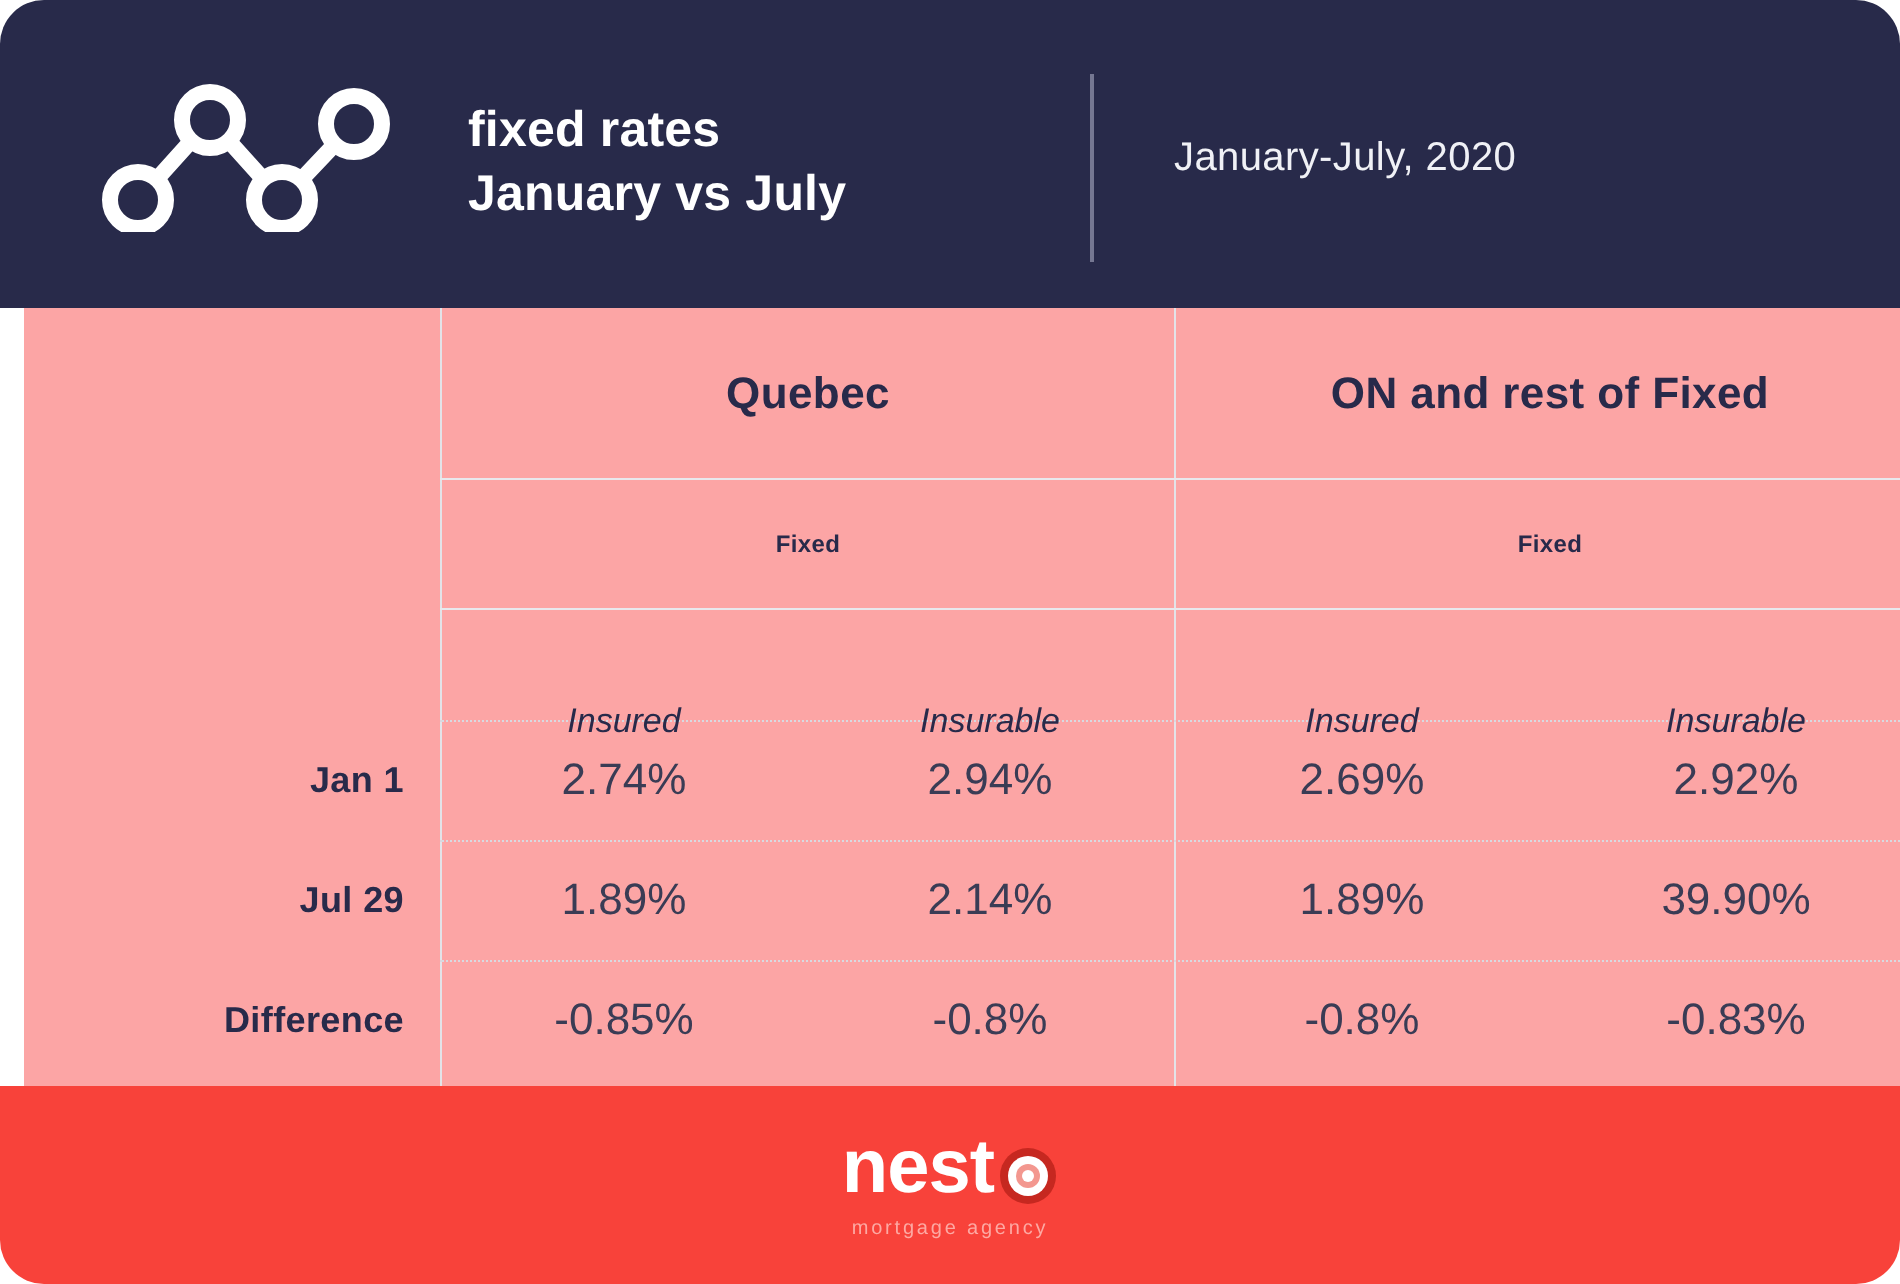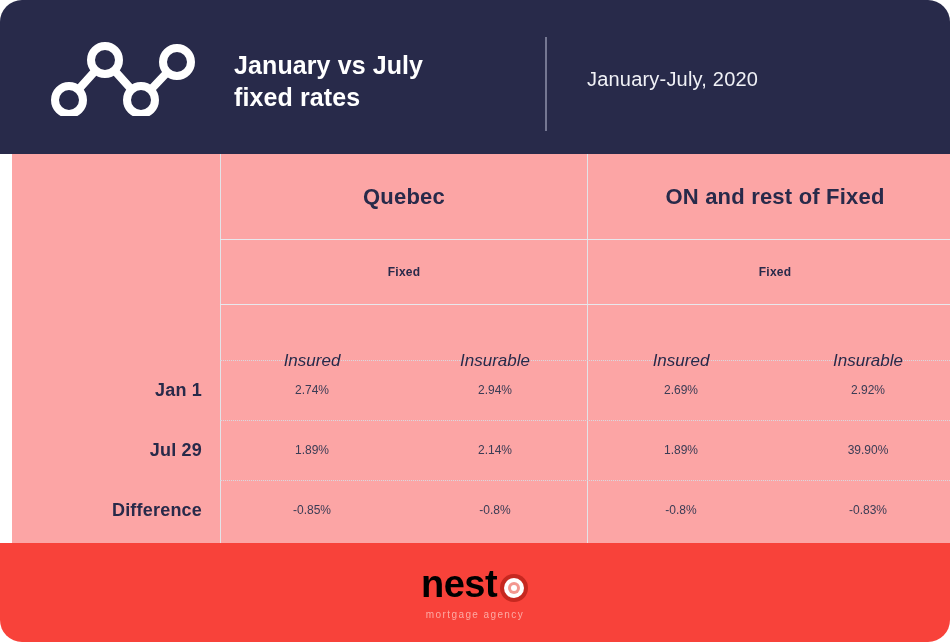--- a/index.html
+++ b/index.html
@@ -189,21 +189,21 @@
   }
 
   .data-cell {
     position: absolute;
     top: 0;
     height: 60px;
     display: flex;
     align-items: center;
     justify-content: center;
     color: #3a3c55;
-    font-size: 12px;
+    font-size: 22px;
     font-weight: normal;
   }
 
   
   #footer {
     position: absolute;
     left: 0;
     top: 543px;
     width: 950px;
     height: 99px;
@@ -214,21 +214,21 @@
     justify-content: center;
   }
 
   #footer-logo {
     display: flex;
     align-items: center;
     justify-content: center;
   }
 
   #footer-logo-text {
-    color: #000000;
+    color: #ffffff;
     font-size: 38px;
     font-weight: bold;
     letter-spacing: -0.5px;
     line-height: 38px;
   }
 
   #footer-logo-mark {
     margin-left: 2px;
     width: 30px;
     height: 30px;
@@ -253,22 +253,22 @@
 
     <svg id="logo-chart-icon" viewBox="0 0 165 78">
       <polyline points="22,62 58,22 94,62 130,24" fill="none" stroke="#ffffff" stroke-width="8" stroke-linecap="round" stroke-linejoin="round"></polyline>
       <circle cx="22" cy="62" r="14" fill="#282A4A" stroke="#ffffff" stroke-width="8"></circle>
       <circle cx="58" cy="22" r="14" fill="#282A4A" stroke="#ffffff" stroke-width="8"></circle>
       <circle cx="94" cy="62" r="14" fill="#282A4A" stroke="#ffffff" stroke-width="8"></circle>
       <circle cx="130" cy="24" r="14" fill="#282A4A" stroke="#ffffff" stroke-width="8"></circle>
     </svg>
 
     <div id="header-title">
+      <div>fixed rates</div>
       <div>January vs July</div>
-      <div>fixed rates</div>
     </div>
 
     <div id="header-divider"></div>
 
     <div id="header-subtitle">January-July, 2020</div>
   </div>
 
   <div id="table-area">
 
     <div class="vrule" id="vrule-labels"></div>

